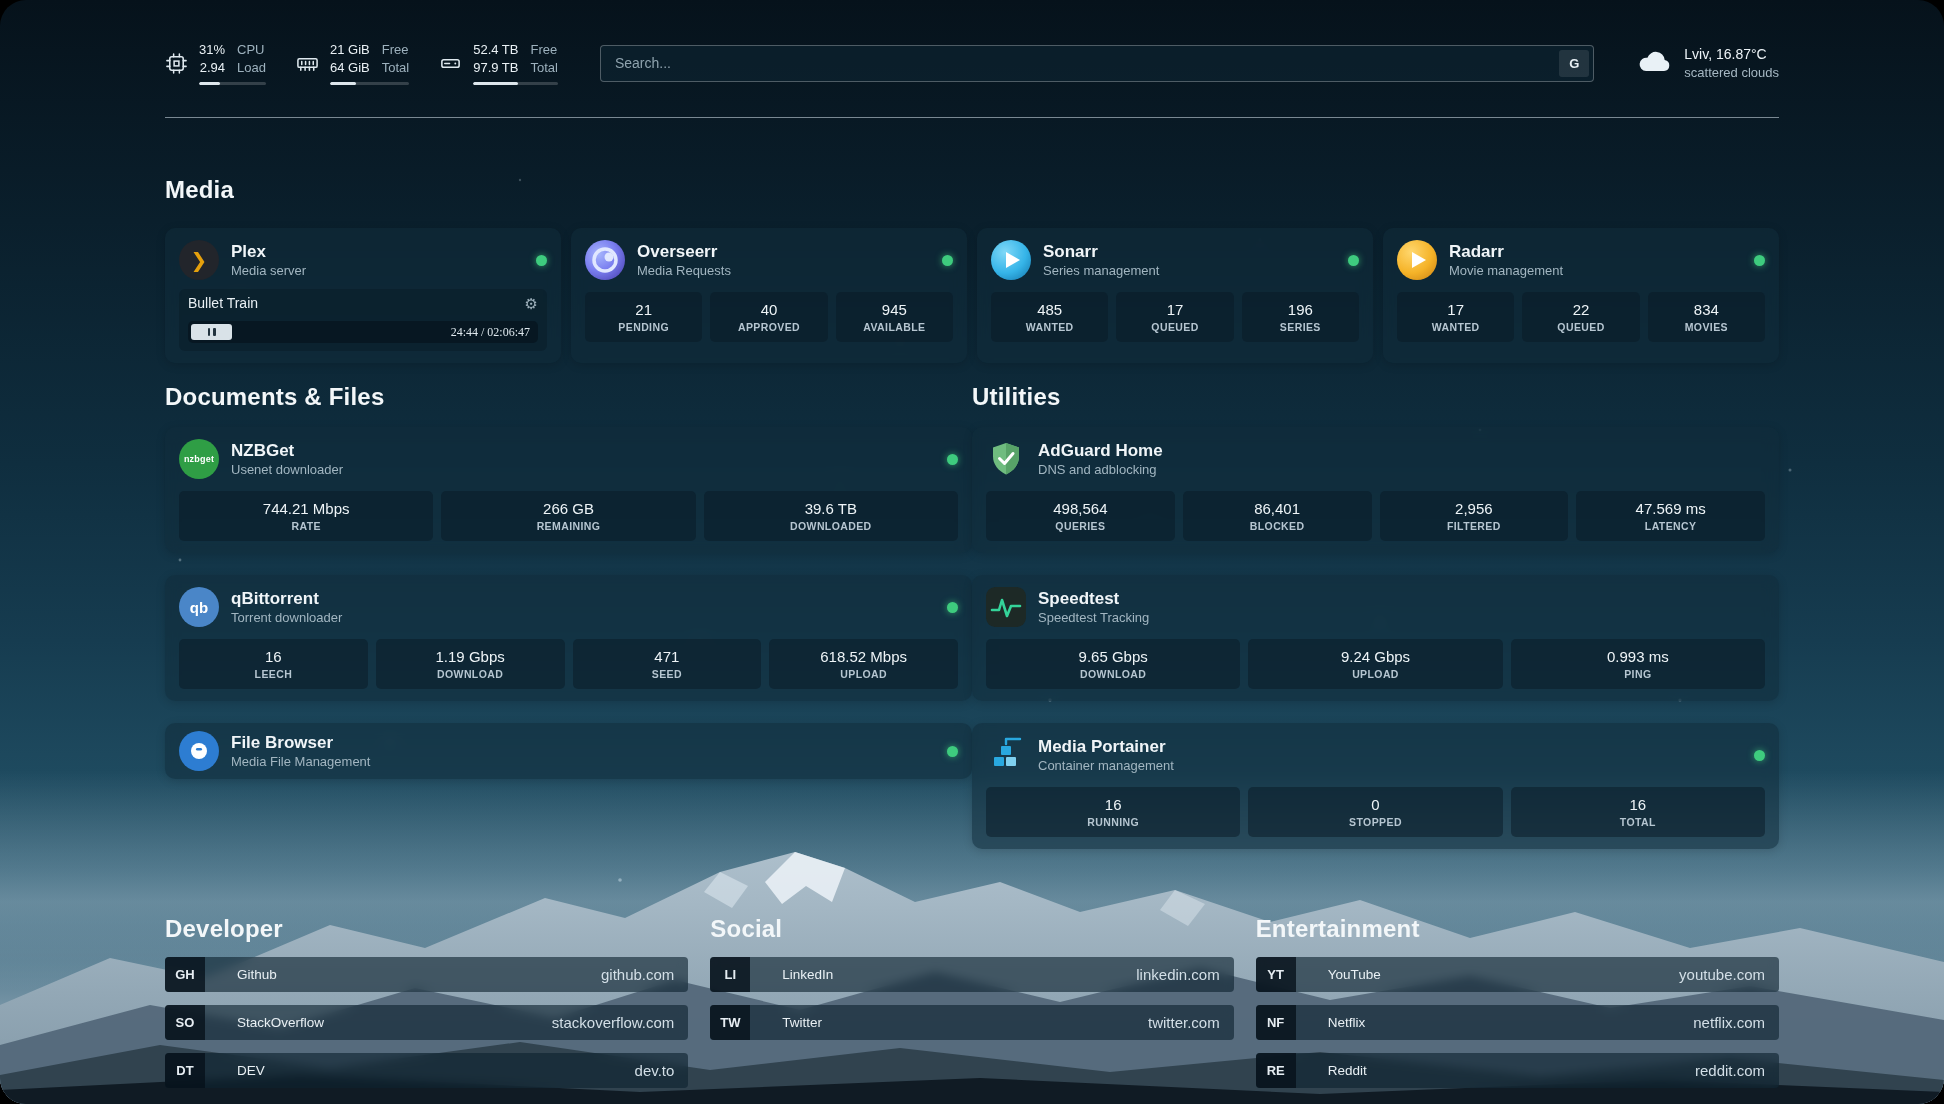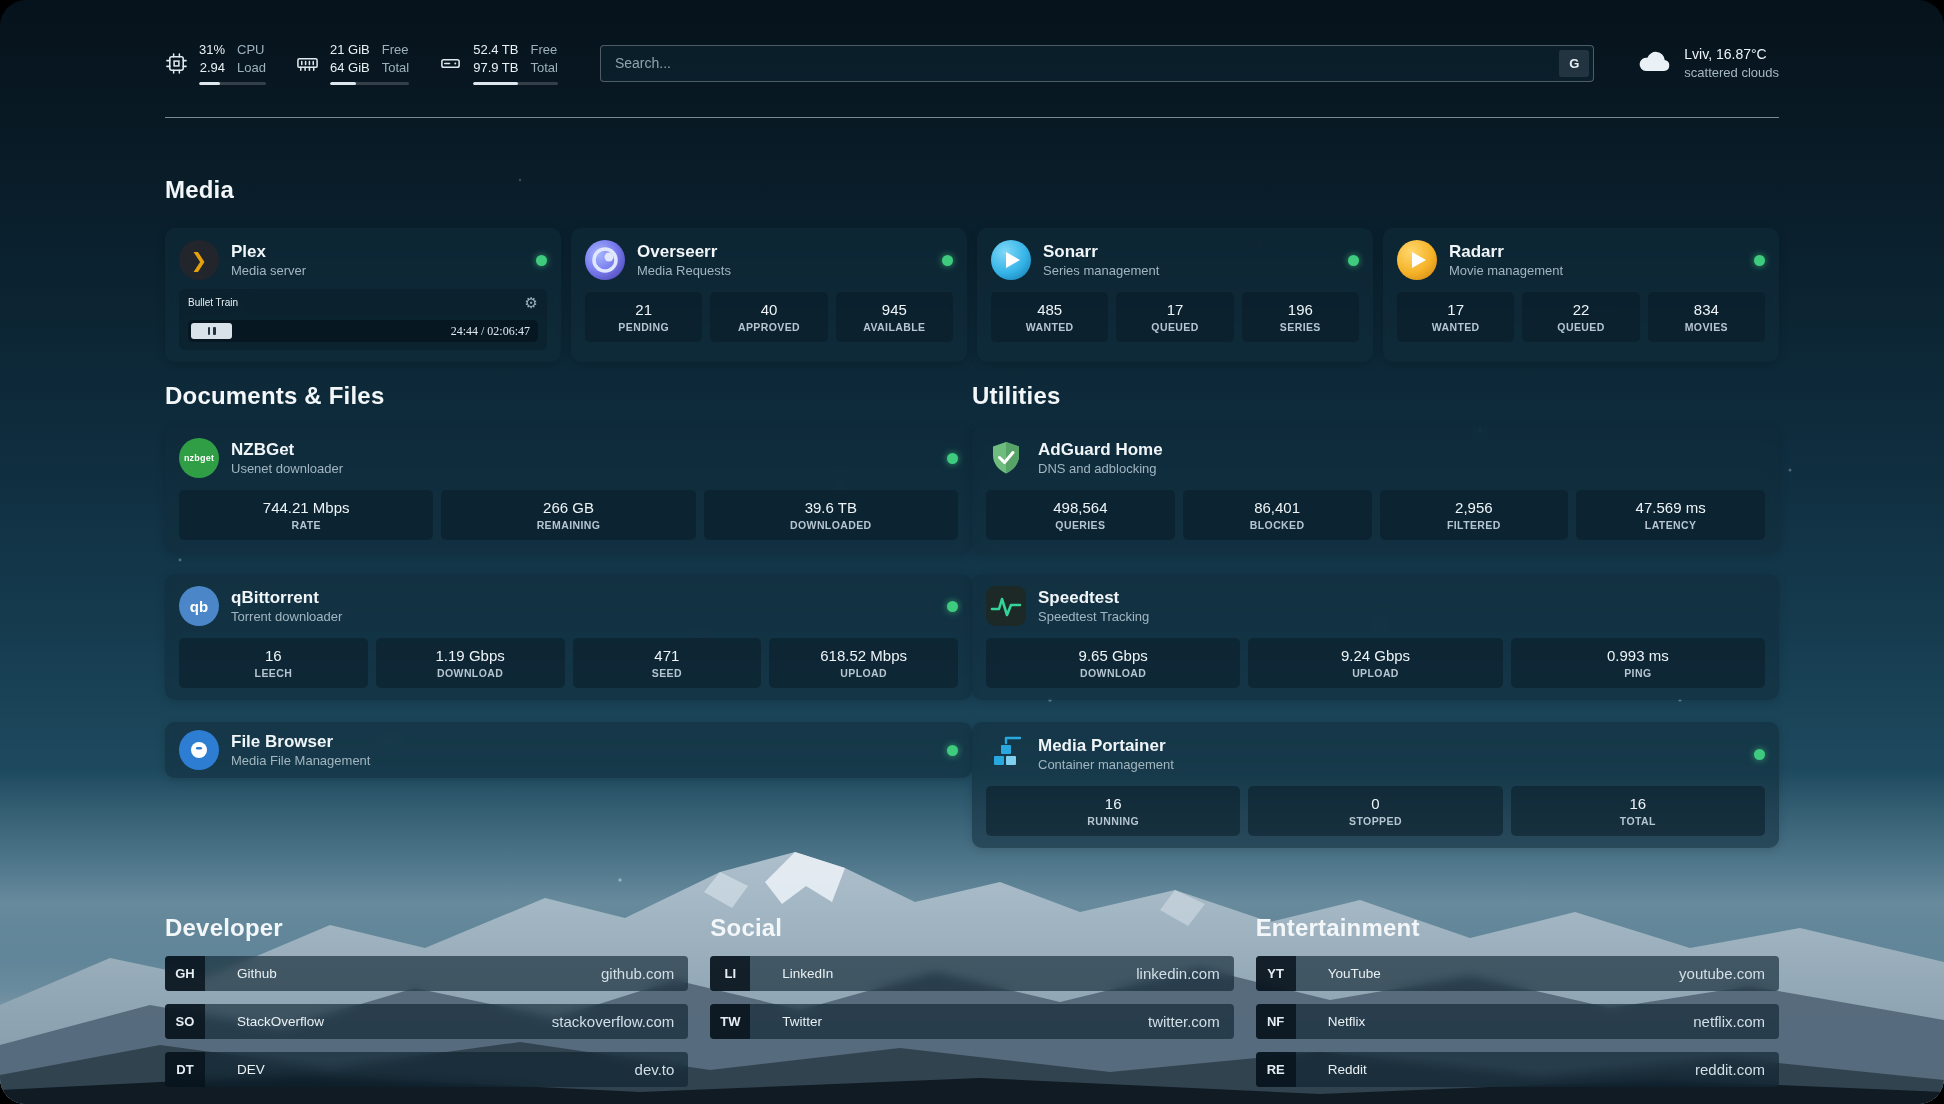--- a/index.html
+++ b/index.html
@@ -79,21 +79,21 @@
   .cols-4 { grid-template-columns:repeat(4,1fr); }
   .stat { background:rgba(9,26,38,.52); border-radius:5px; padding:9px 4px; text-align:center; }
   .stat-v { font-size:15px; color:#eef4f7; }
   .stat-l { font-size:10.5px; font-weight:700; color:#b6c6d1; letter-spacing:.4px; margin-top:3px; }
 
   .card.slim { padding:8px 14px; }
 
   
   .plex-np { margin-top:9px; background:rgba(9,26,38,.45); border-radius:6px; padding:6px 9px 8px 9px; }
   .np-row { display:flex; align-items:center; justify-content:space-between; }
-  .np-title { font-size:10px; color:#e9f0f4; }
+  .np-title { font-size:14px; color:#e9f0f4; }
   .gear { font-size:15px; color:#9db0bb; cursor:pointer; line-height:1; }
   .player-bar { margin-top:10px; height:22px; background:rgba(5,17,27,.6); border-radius:5px; display:flex; align-items:center; padding:0 8px 0 0; position:relative; overflow:hidden;font-family:Liberation Serif, serif; }
   .player-fill { height:16px; min-width:34px; margin:0 0 0 3px; background:#d9e2e8; border-radius:3px; display:flex; align-items:center; justify-content:center; gap:3px; }
   .pause-bar { width:2.5px; height:8px; background:#22333f; border-radius:1px; display:inline-block; }
   .player-time { margin-left:auto; font-size:12px; color:#dfe8ee; white-space:nowrap; }
 
   
   .bookmarks { margin-top:66px; display:grid; grid-template-columns:1fr 1fr 1fr; gap:22px; align-items:start; }
   .bm-col .section-title { margin-bottom:14px; }
   .bm-row {

